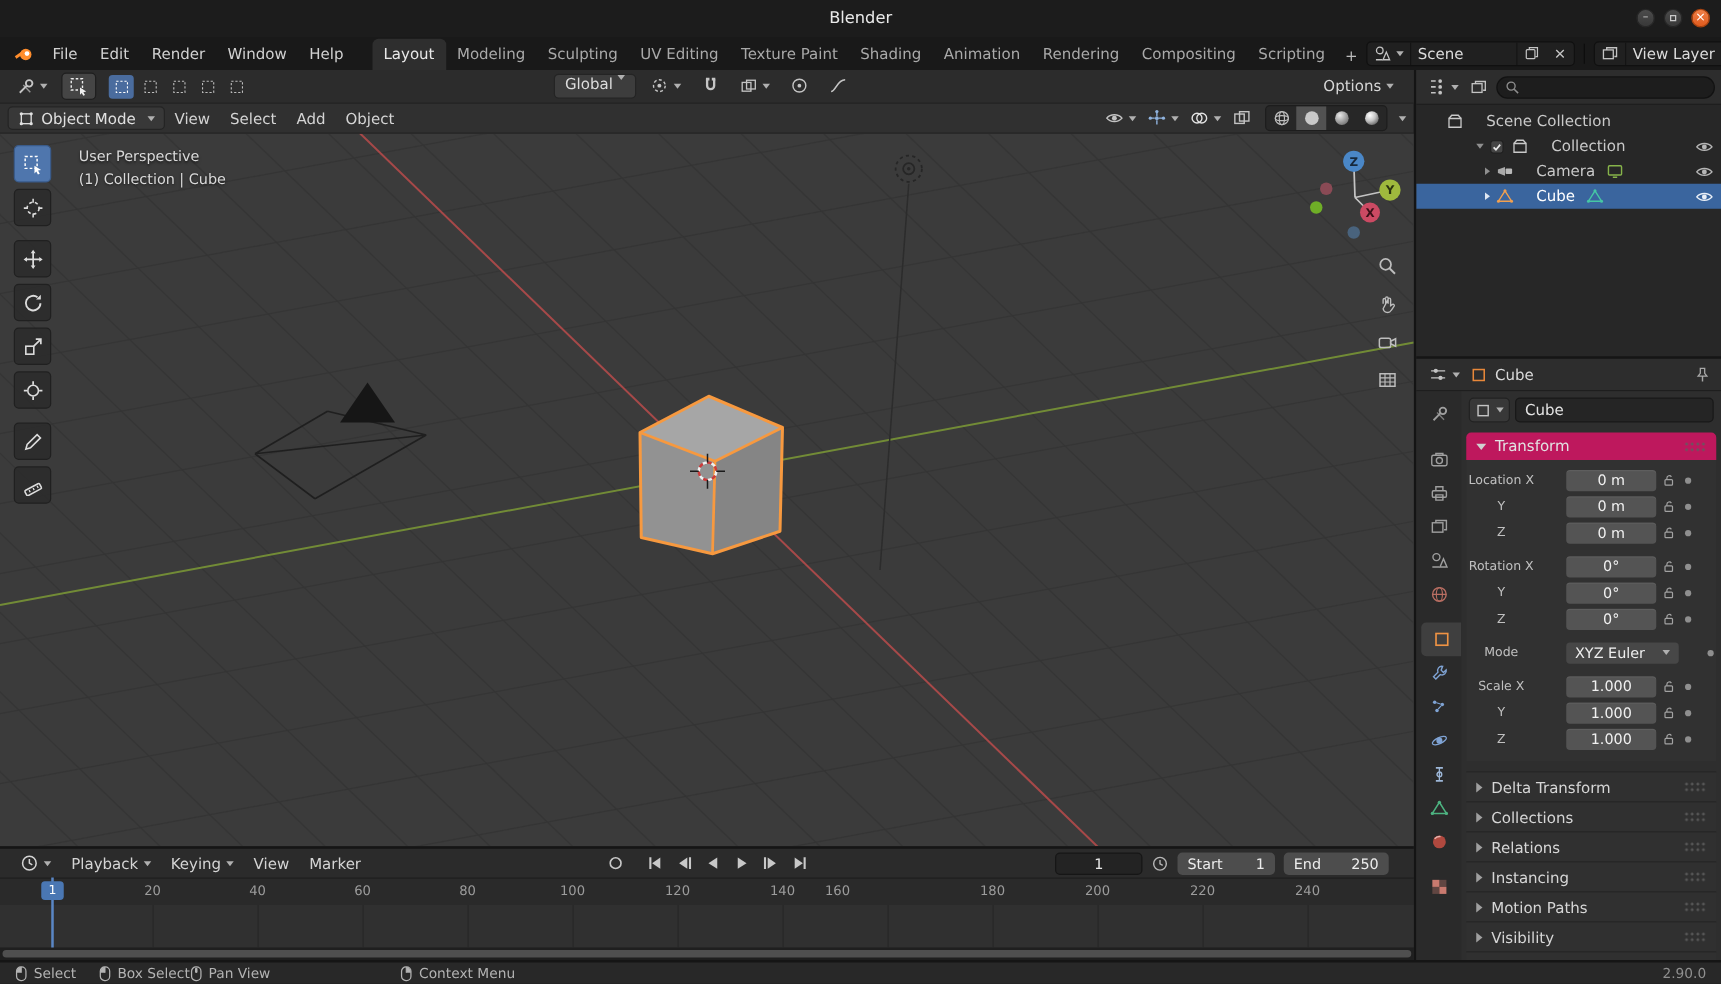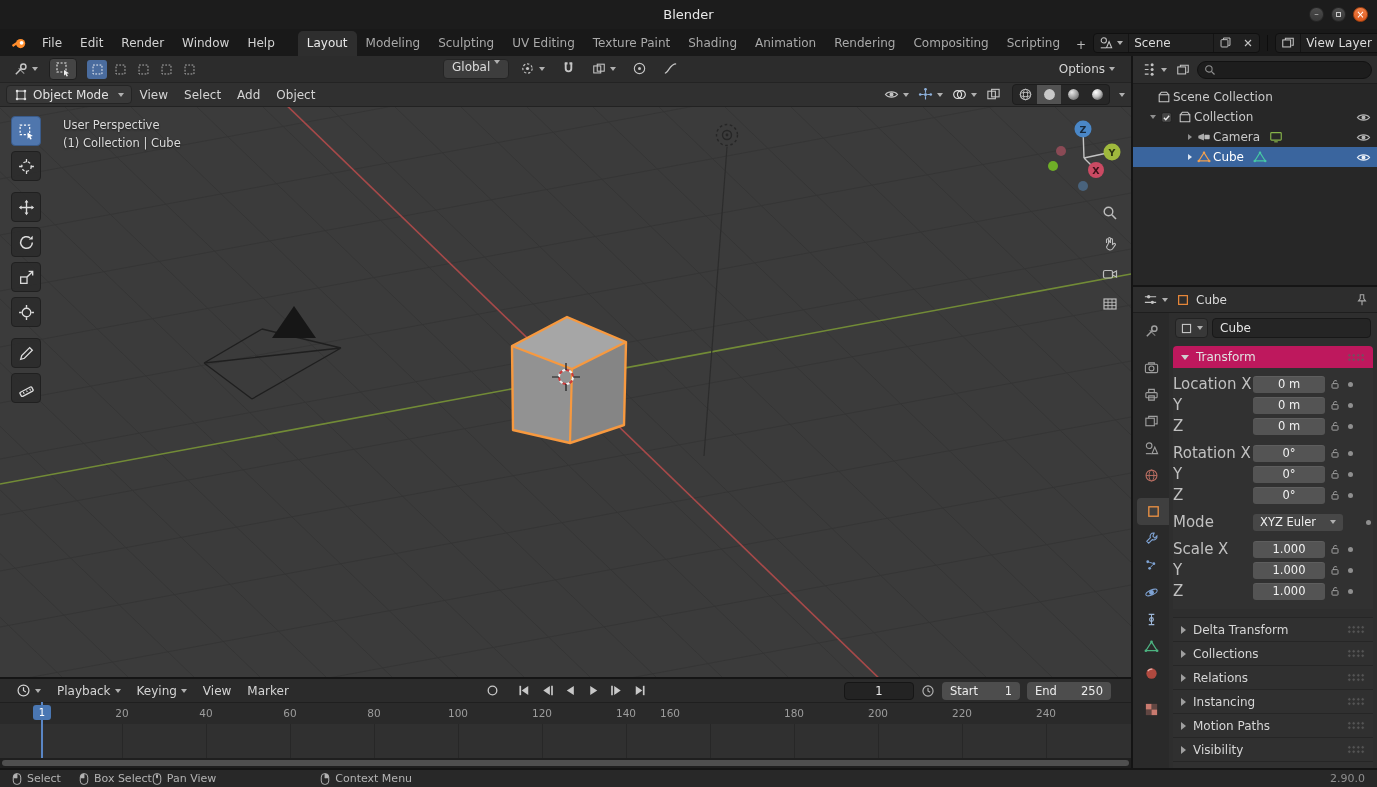--- a/index.html
+++ b/index.html
@@ -86,21 +86,21 @@
 .hscroll{height:10px;background:#1f1f1f;position:relative}
 .hscroll .thumb{position:absolute;left:2px;right:2px;top:2px;height:6px;background:#4f4f4f;border-radius:3px}
 
 
 .ol-header{height:28px;background:#2d2d2d;display:flex;align-items:center;gap:5px;padding:0 7px;border-bottom:1px solid #1e1e1e}
 .ol-search{flex:1;display:flex;align-items:center;height:18px;background:#1d1d1d;border:1px solid #121212;border-radius:9px;padding:0 6px;gap:4px;color:#8f8f8f}
 .ol-search input{flex:1;min-width:0;background:transparent;border:none;outline:none;color:#d8d8d8;font-size:11px;font-family:inherit}
 .ol-body{height:201px;background:#272727;padding-top:3px;overflow:hidden}
 .orow{height:20px;display:flex;align-items:center;padding-right:6px;color:#c9c9c9}
 .orow.sel{background:#3a659e;color:#fff}
-.olabel{margin-left:2px;white-space:nowrap}
+.olabel{margin-left:18px;white-space:nowrap}
 .o-after{margin-left:9px;display:flex;align-items:center}
 .o-eye{margin-left:auto;display:flex;align-items:center;color:#b5b5b5}
 .disc{width:14px;display:flex;justify-content:center;flex:none}
 .disc .cright{margin:0;border-left-color:#8f8f8f;border-top-width:3.5px;border-bottom-width:3.5px;border-left-width:4.5px}
 .disc .ddown{width:0;height:0;border-left:3.5px solid transparent;border-right:3.5px solid transparent;border-top:4.5px solid #8f8f8f}
 
 
 .pr-header{height:28px;background:#2d2d2d;display:flex;align-items:center;gap:6px;padding:0 8px;border-top:2px solid #151515;border-bottom:1px solid #1e1e1e}
 .pr-body{flex:1;display:flex;min-height:0}
 .pr-nav{width:36px;flex:none;background:#2a2a2a;padding-top:5px;display:flex;flex-direction:column;align-items:stretch}
@@ -109,21 +109,21 @@
 .ptab.active{background:#3f3f3f;border-radius:4px 0 0 4px;margin-left:4px}
 .pr-content{flex:1;background:#2e2e2e;padding:5px 4px 0;min-width:0;overflow:hidden}
 .name-row{display:flex;align-items:center;gap:4px;margin-bottom:8px;padding:0 2px}
 .idbtn{display:flex;align-items:center;height:20px;background:#383838;border:1px solid #222;border-radius:4px;padding:0 4px;color:#c3c3c3}
 .name-input{flex:1;min-width:0;height:20px;background:#252525;border:1px solid #181818;border-radius:4px;color:#e4e4e4;padding:0 7px;font-size:12px;font-family:inherit;outline:none}
 .panel-hdr{height:22px;background:#be185d;border-radius:4px 4px 0 0;display:flex;align-items:center;padding:0 8px;color:#e2e2e2}
 .panel-body{background:#313131;padding:5px 0 7px}
 .grips{margin-left:auto;width:18px;height:9px;background-image:radial-gradient(circle,#5e5e5e 1px,transparent 1.3px);background-size:4.5px 4.5px;opacity:.85;flex:none}
 .prow{display:flex;align-items:center;height:20px;margin:1px 0;padding-right:6px}
 .prow.gap{margin-top:7px}
-.plabel{width:80px;text-align:left;padding-right:24px;color:#c0c0c0;font-size:15px;white-space:nowrap;flex:none}
+.plabel{width:80px;text-align:center;padding-right:24px;color:#c0c0c0;font-size:10px;white-space:nowrap;flex:none}
 .pfield{flex:none;width:72px;height:17px;background:#545454;border-radius:3px;display:flex;align-items:center;justify-content:center;color:#f1f1f1;font-size:11.5px;box-shadow:inset 0 1px 0 rgba(255,255,255,.06)}
 .pselect{flex:none;width:90px;height:17px;background:#474747;border-radius:3px;display:flex;align-items:center;justify-content:space-between;padding:0 7px;color:#eee;font-size:11.5px}
 .plock{width:19px;display:flex;justify-content:center;color:#a2a2a2;flex:none}
 .pdot{width:13px;display:flex;justify-content:center;flex:none}
 .pdot::after{content:"";width:5px;height:5px;border-radius:50%;background:#8f8f8f}
 .panel-list{margin-top:8px}
 .ppanel{height:24px;display:flex;align-items:center;padding:0 8px;background:#303030;border-top:1px solid #262626;color:#d6d6d6}
 
 
 .statusbar{height:19px;background:#282828;border-top:2px solid #151515;display:flex;align-items:center;padding:0 12px;color:#b3b3b3;font-size:11px}
@@ -916,21 +916,21 @@
 
       </div>
 
       <div class="ol-body">
         <div class="orow" style="padding-left:24px">
           <svg class="ic" width="14" height="14" style="color:#c9c9c9">
               <use href="#s-box"></use>
             </svg>
           <span class="olabel">Scene Collection</span>
         </div>
-        <div class="orow" style="padding-left:13px">
+        <div class="orow" style="padding-left:44px">
           <span class="disc">
               <span class="ddown"></span>
             </span>
           <svg class="ic" width="13" height="13">
               <use href="#s-check"></use>
             </svg>
           <svg class="ic" width="14" height="14" style="color:#c9c9c9;margin-left:5px">
               <use href="#s-box"></use>
             </svg>
           <span class="olabel">Collection</span>

